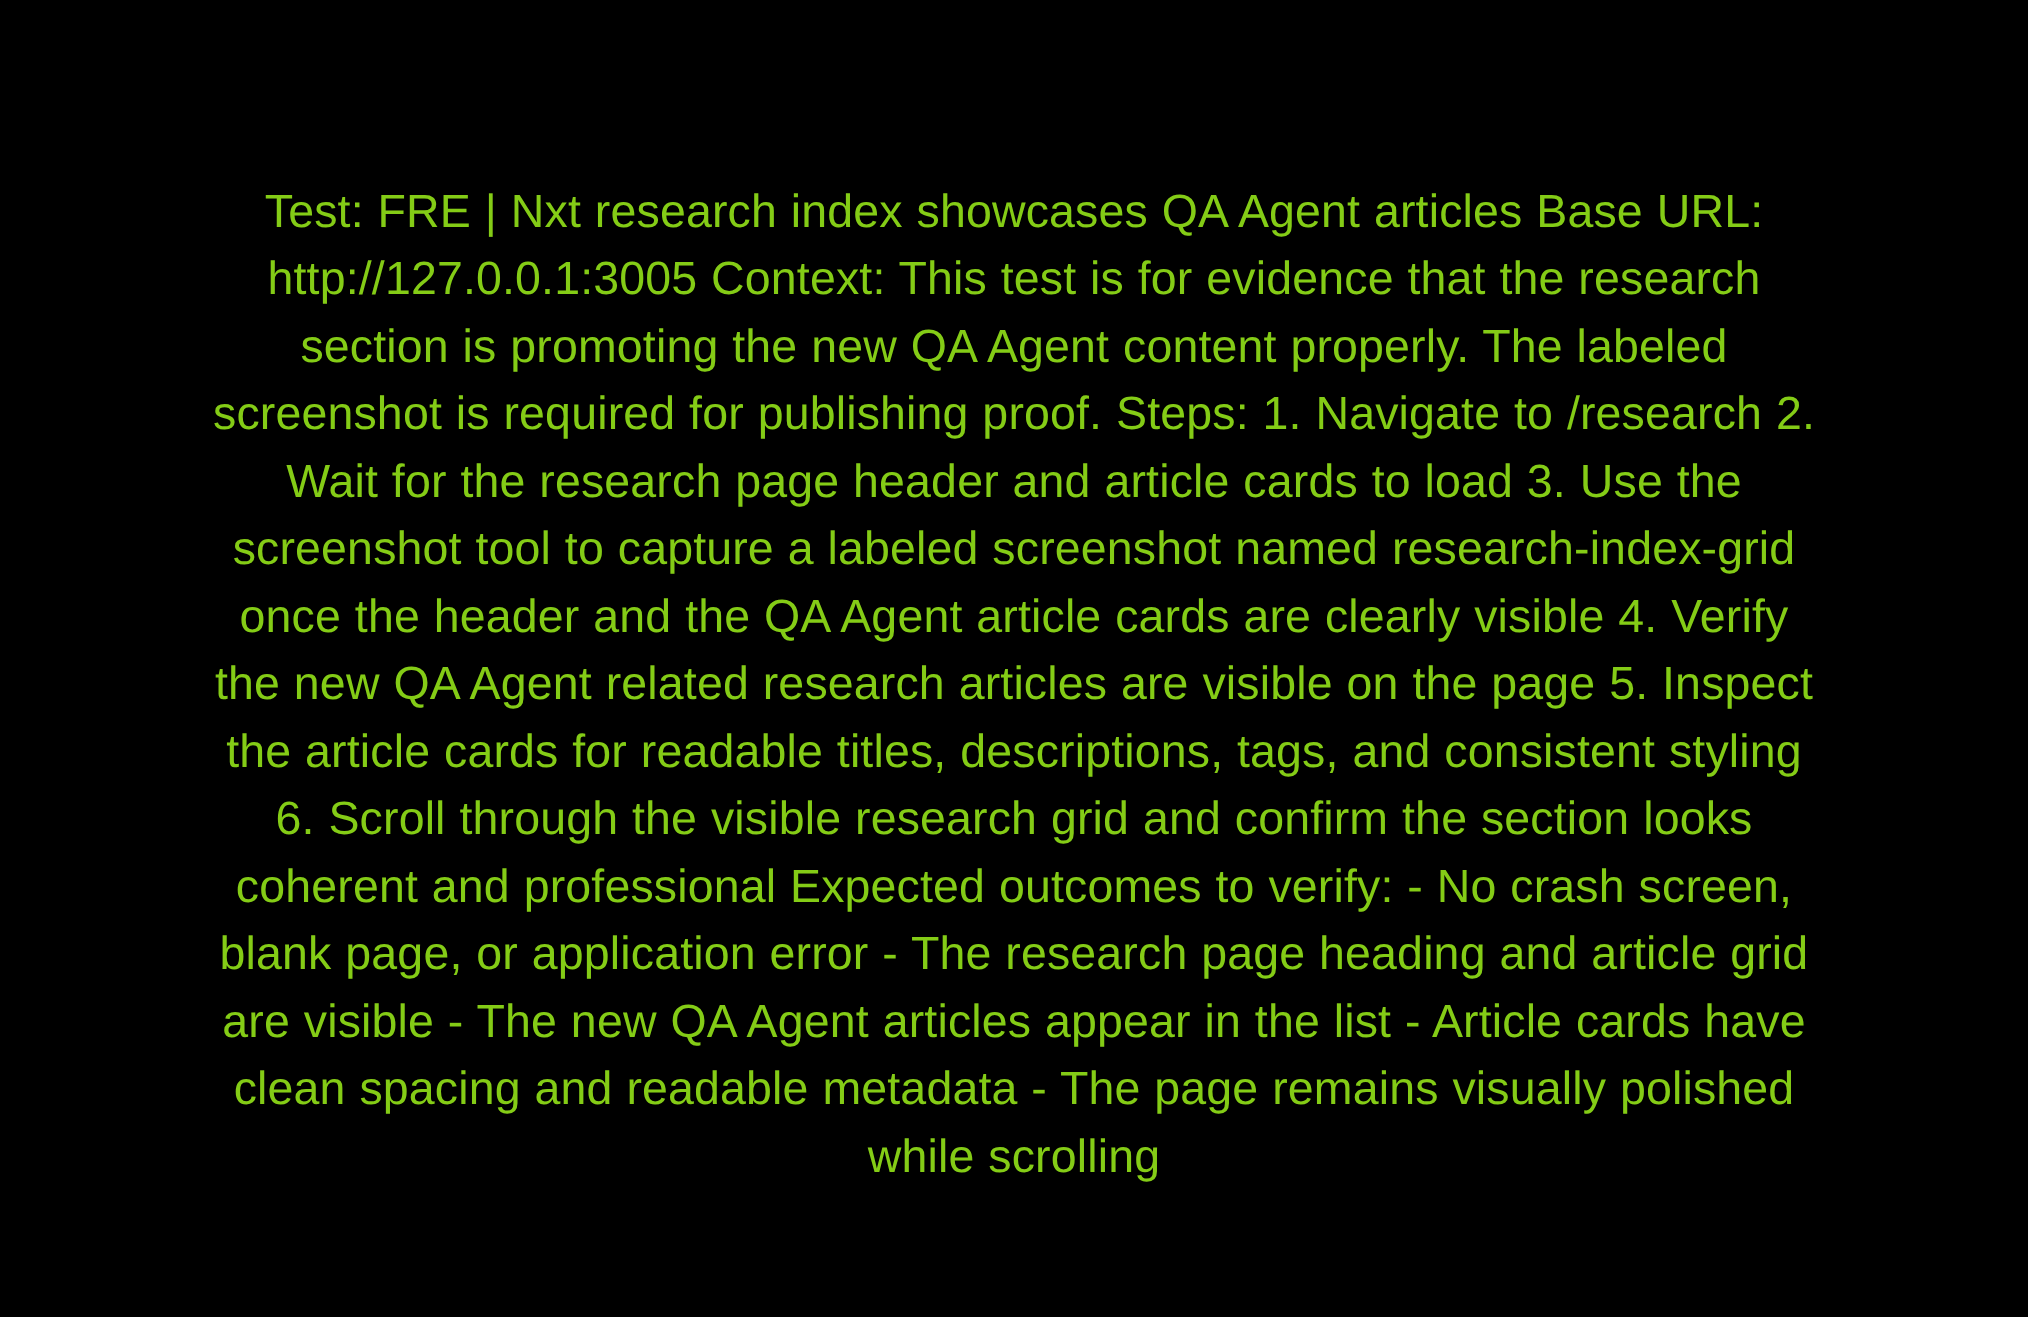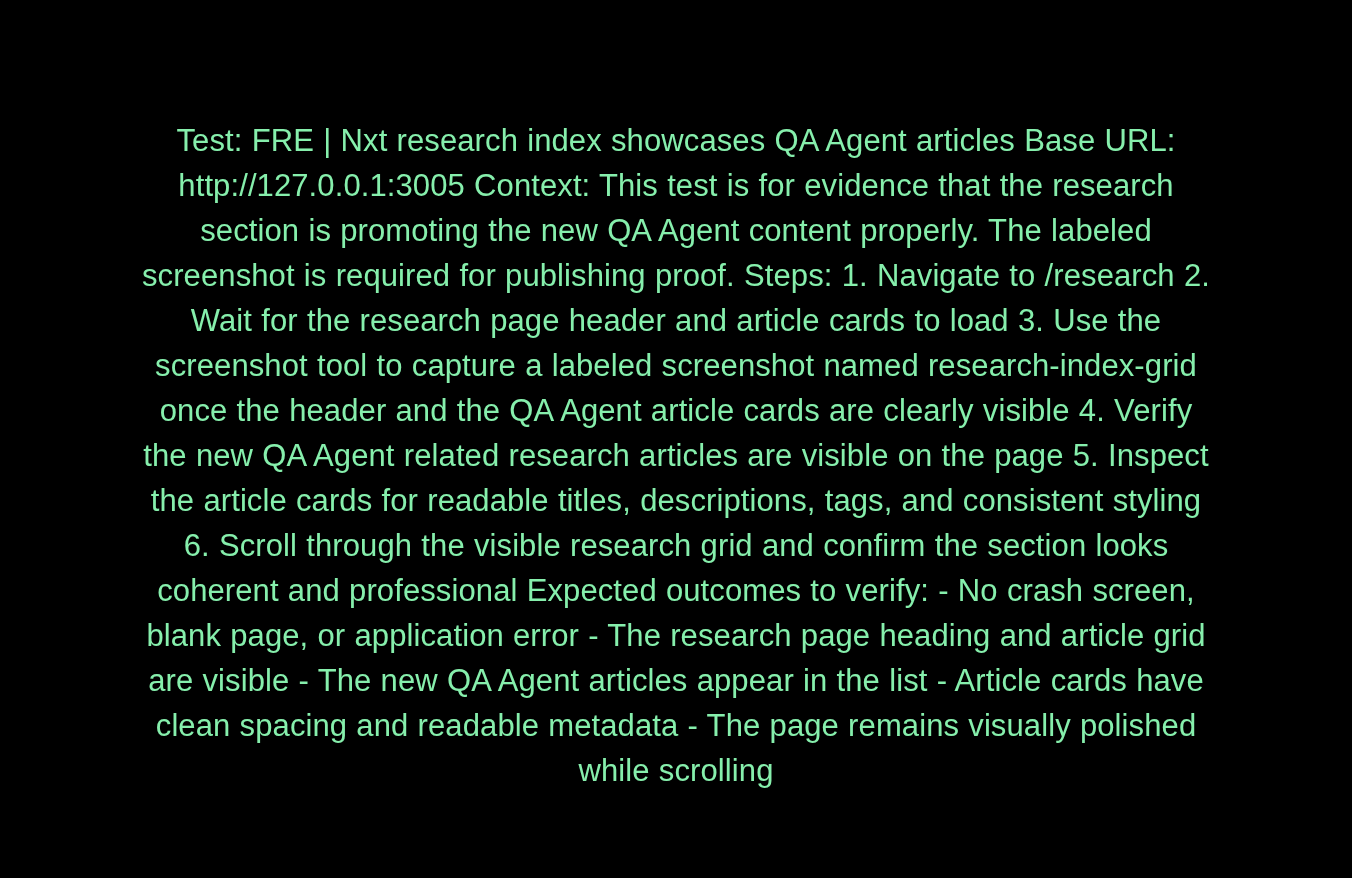--- a/index.html
+++ b/index.html
@@ -22,21 +22,21 @@
     position: relative;
     display: flex;
     align-items: flex-start;
     justify-content: center;
     box-sizing: border-box;
   }
 
   .test-description-block {
     width: 1068px;
     margin-top: 118px;
-    color: #86efac;
+    color: #84cc16;
     font-family: "Liberation Sans", sans-serif;
     font-size: 31px;
     line-height: 45px;
     text-align: center;
     letter-spacing: 0.1px;
     word-spacing: 0.5px;
     white-space: normal;
     -webkit-font-smoothing: antialiased;
   }
 </style>

